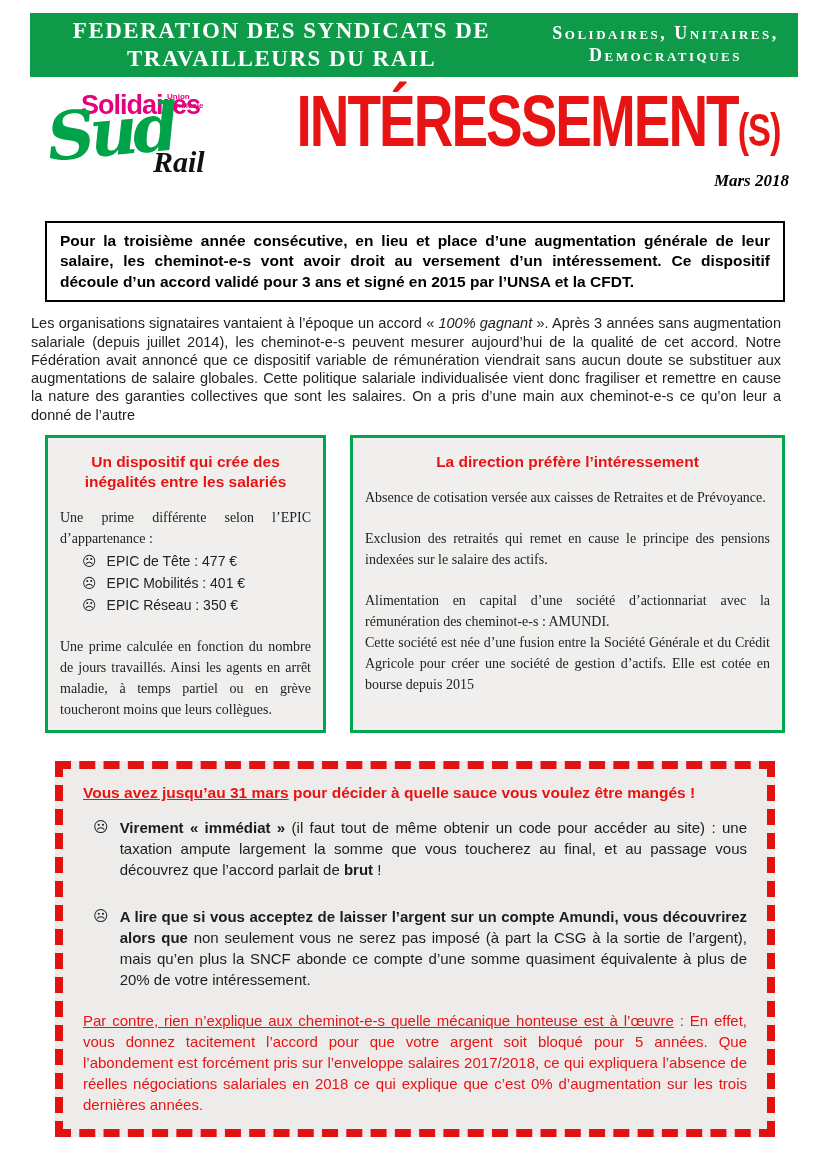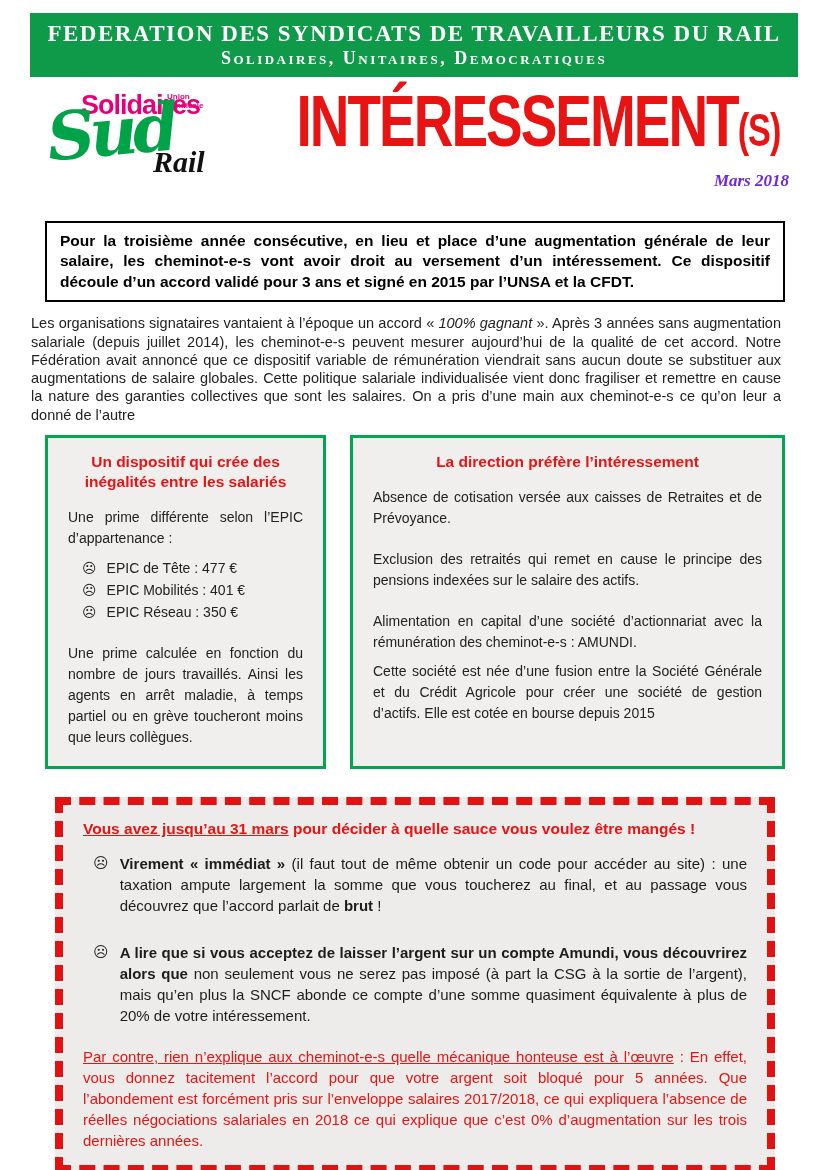--- a/index.html
+++ b/index.html
@@ -14,21 +14,21 @@
   html,body{margin:0;padding:0;}
   body{
     width:827px;height:1170px;overflow:hidden;background:#fff;
     font-family:"Liberation Sans",sans-serif;color:var(--ink);
   }
   .page{width:827px;height:1170px;position:relative;}
 
   
   .banner{
     margin:13px 29px 0 30px;height:64px;background:var(--green);
-    display:flex;flex-direction:column;align-items:center;justify-content:center;
+    display:flex;align-items:center;justify-content:center;
     color:#fff;font-family:"Liberation Serif",serif;text-align:center;
   }
   .banner-line1{font-size:23px;font-weight:bold;letter-spacing:1.5px;line-height:1.2;}
   .banner-line2{font-size:18px;font-weight:bold;font-variant:small-caps;letter-spacing:2.5px;line-height:1.2;}
 
   
   .masthead{margin:4px 30px 0 45px;height:118px;display:flex;}
   .logo{position:relative;width:235px;height:112px;flex:0 0 auto;}
   .logo-union{position:absolute;left:122px;top:12px;color:var(--magenta);font-size:8px;font-weight:bold;line-height:1.1;width:60px;}
   .logo-solidaires{position:absolute;left:36px;top:9px;color:var(--magenta);font-size:27px;font-weight:bold;letter-spacing:-1px;}
@@ -43,21 +43,21 @@
   }
   .title-wrap{flex:1;padding-top:4px;min-width:0;}
   .big-title{
     color:var(--red);font-weight:bold;font-size:56px;letter-spacing:-2px;
     line-height:1;white-space:nowrap;text-align:center;
     transform:scale(0.98,1.3);transform-origin:center top;
   }
   .big-title .suffix{font-size:35px;letter-spacing:-1px;}
   .date{
     text-align:right;padding-right:8px;margin-top:30px;
-    font-family:"Liberation Serif",serif;font-weight:bold;font-style:italic;font-size:17px;color:#6d28d9;
+    font-family:"Liberation Serif",serif;font-weight:bold;font-style:italic;font-size:17px;color:#000000;
   }
 
   
   .lead-box{
     margin:22px 42px 0 45px;border:2px solid #000;background:#fff;
     padding:8px 13px;font-weight:bold;font-size:15.5px;line-height:1.32;
     text-align:justify;color:#000;
   }
 
   
@@ -72,21 +72,21 @@
   .gbox{
     border:3px solid var(--border-green);background:var(--box-bg);
     padding:12px 12px 10px;font-size:14px;line-height:1.5;color:#222;
   }
   .gbox-left{width:281px;flex:0 0 auto;}
   .gbox-right{flex:1;min-width:0;}
   .gbox-title{
     color:var(--red);font-weight:bold;font-size:15.5px;line-height:1.3;
     text-align:center;margin:2px 6px 15px;
   }
-  .gbox p{margin:8px;text-align:justify;}
+  .gbox p{margin:0;text-align:justify;font-family:Liberation Serif, serif;}
   .gbox p.sp{margin-bottom:20px;}
   .epic-list{list-style:none;margin:1px 0 20px;padding:0 0 0 22px;}
   .epic-list li{display:flex;gap:10px;align-items:baseline;line-height:22px;text-align:left;}
   .sad{font-family:"DejaVu Sans",sans-serif;font-size:14px;color:#222;flex:0 0 auto;}
 
   
   .alert{
     margin:28px 52px 0 55px;border:8px dashed #e31212;background:#edecea;
     padding:12px 18px 10px 16px;
   }

